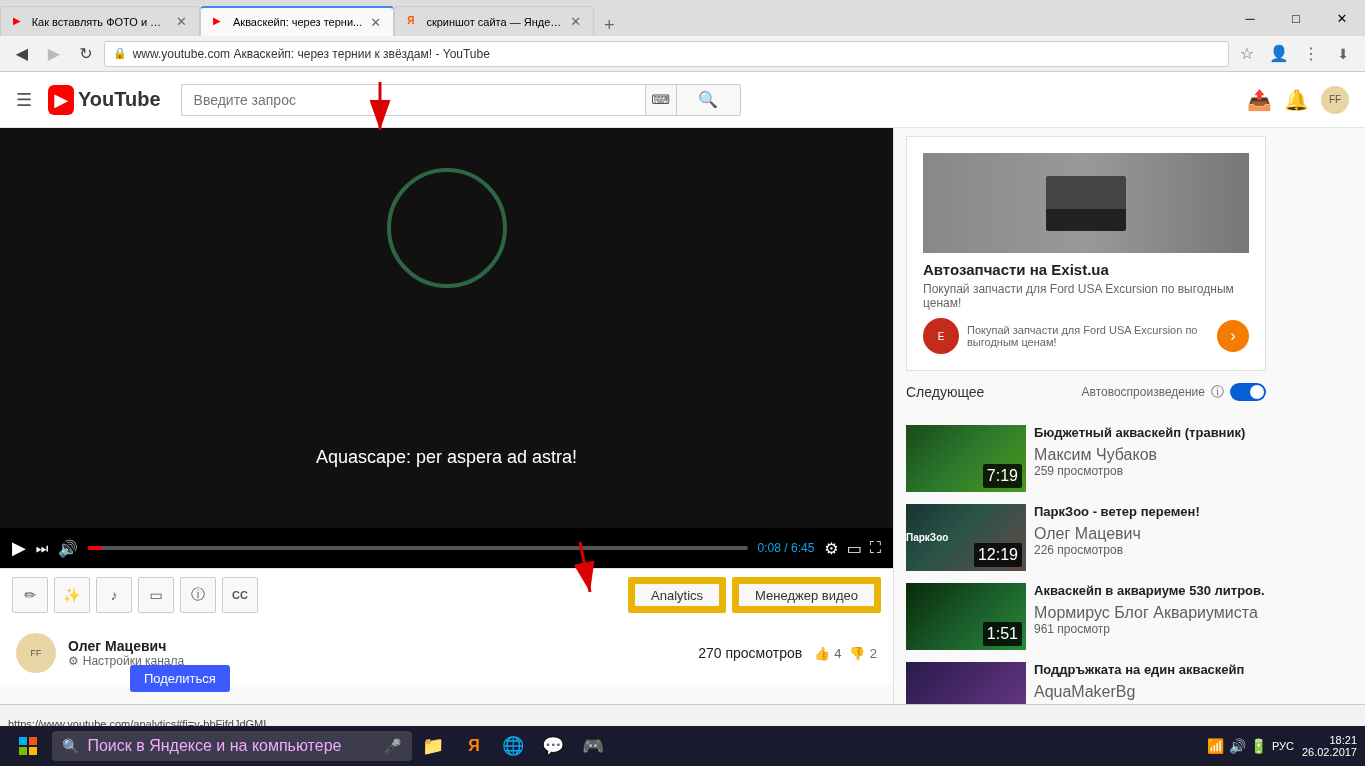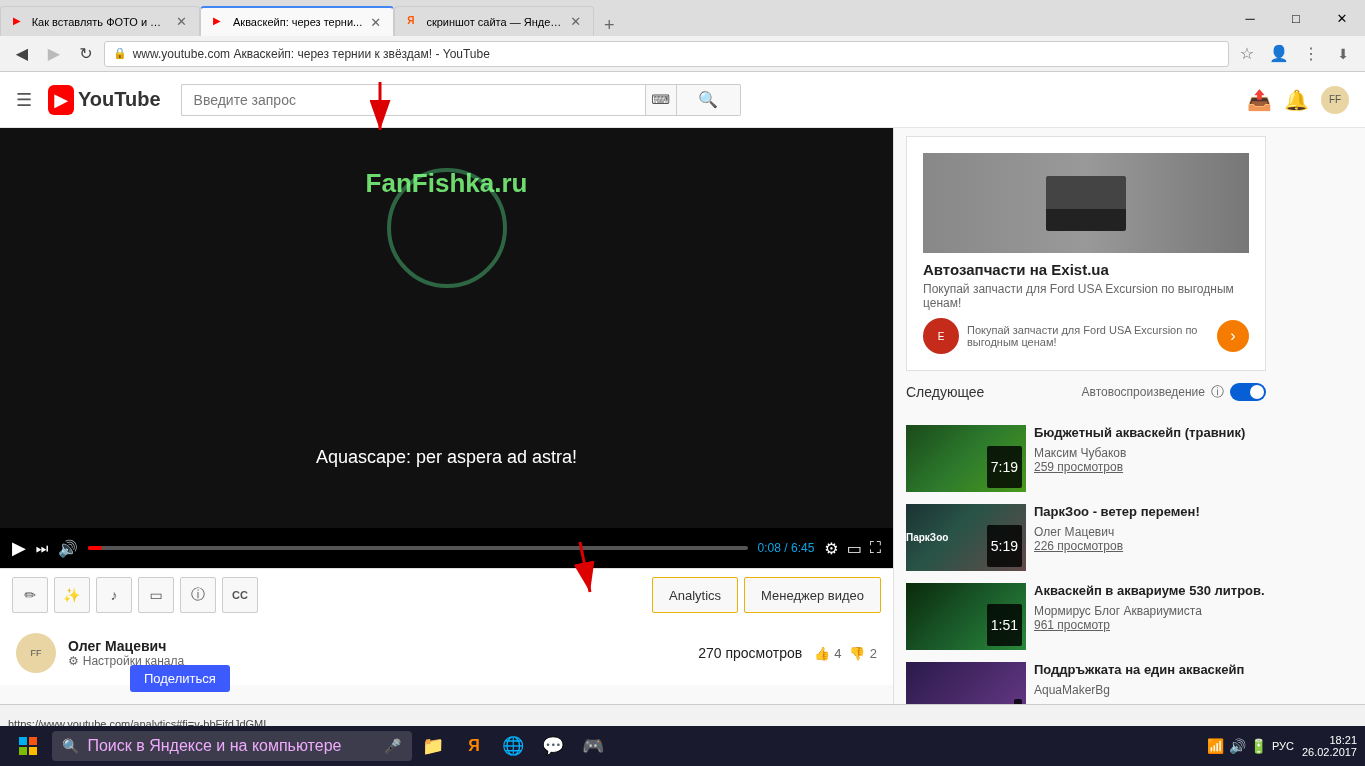--- a/index.html
+++ b/index.html
@@ -47,21 +47,21 @@
     .progress-bar { flex: 1; height: 4px; background: #555; border-radius: 2px; position: relative; }
     .progress-fill { height: 100%; background: #f00; border-radius: 2px; }
     .time-display { color: #0ea5e9; font-size: 12px; white-space: nowrap; }
     .ctrl-right { display: flex; align-items: center; gap: 8px; margin-left: auto; }
     .ctrl-icon { color: #fff; font-size: 16px; cursor: pointer; }
 
     
     .video-toolbar { background: #fff; display: flex; align-items: center; padding: 8px 12px; border-top: 1px solid #e0e0e0; gap: 6px; }
     .toolbar-btn { width: 36px; height: 36px; border: 1px solid #ccc; background: #f8f8f8; border-radius: 2px; display: flex; align-items: center; justify-content: center; cursor: pointer; font-size: 14px; color: #555; }
     .toolbar-spacer { flex: 1; }
-    .toolbar-action-btn { height: 36px; padding: 0 16px; border: 1px solid #eab308; background: #f8f8f8; border-radius: 2px; font-size: 13px; cursor: pointer; color: #333; }
+    .toolbar-action-btn { height: 36px; padding: 0 16px; border: 7px solid #eab308; background: #f8f8f8; border-radius: 2px; font-size: 13px; cursor: pointer; color: #333; }
 
     
     .video-info { padding: 12px 16px; background: #fff; }
     .video-title { font-size: 18px; font-weight: bold; color: #212121; margin-bottom: 8px; }
     .video-meta { display: flex; align-items: center; gap: 12px; }
     .channel-avatar { width: 40px; height: 40px; border-radius: 50%; background: #e8d5a3; display: flex; align-items: center; justify-content: center; overflow: hidden; flex-shrink: 0; }
     .channel-info { flex: 1; }
     .channel-name { font-size: 14px; font-weight: bold; color: #212121; }
     .channel-settings { display: flex; align-items: center; gap: 4px; font-size: 12px; color: #666; cursor: pointer; }
     .view-count { margin-left: auto; font-size: 14px; color: #212121; }
@@ -86,25 +86,25 @@
     .ad-btn { width: 32px; height: 32px; background: #f57c00; border-radius: 50%; display: flex; align-items: center; justify-content: center; color: #fff; font-size: 16px; }
 
     .next-section { display: flex; align-items: center; justify-content: space-between; margin-bottom: 24px; }
     .next-label { font-size: 14px; color: #333; }
     .autoplay-row { display: flex; align-items: center; gap: 6px; font-size: 12px; color: #666; }
     .toggle { width: 36px; height: 18px; background: #065fd4; border-radius: 9px; position: relative; cursor: pointer; }
     .toggle-knob { width: 14px; height: 14px; background: #fff; border-radius: 50%; position: absolute; top: 2px; right: 2px; }
 
     .video-card { display: flex; gap: 8px; margin-bottom: 12px; cursor: pointer; }
     .video-thumb { width: 120px; height: 67px; background: #333; flex-shrink: 0; position: relative; overflow: hidden; }
-    .thumb-duration { position: absolute; bottom: 4px; right: 4px; background: rgba(0,0,0,0.8); color: #fff; font-size: 14px; padding: 13px 4px; border-radius: 2px; }
+    .thumb-duration { position: absolute; bottom: 4px; right: 4px; background: rgba(0,0,0,0.8); color: #fff; font-size: 16px; padding: 3px 4px; border-radius: 2px; }
     .video-card-info { flex: 1; }
     .video-card-title { font-size: 13px; font-weight: bold; color: #212121; margin-bottom: 4px; line-height: 1.3; }
-    .video-card-channel { font-size: 12px; color: #606060; }
-    .video-card-views { font-size: 12px; color: #606060; text-decoration: underline; }
+    .video-card-channel { font-size: 16px; color: #606060; }
+    .video-card-views { font-size: 12px; color: #606060; }
 
     
     .taskbar { position: fixed; bottom: 0; left: 0; right: 0; height: 40px; background: #1a1a2e; display: flex; align-items: center; padding: 0 8px; gap: 4px; z-index: 1000; }
     .taskbar-start { width: 40px; height: 36px; display: flex; align-items: center; justify-content: center; cursor: pointer; }
     .taskbar-icon { width: 36px; height: 36px; display: flex; align-items: center; justify-content: center; cursor: pointer; border-radius: 4px; }
     .taskbar-search { flex: 1; max-width: 360px; height: 30px; background: rgba(255,255,255,0.15); border: none; border-radius: 4px; display: flex; align-items: center; padding: 0 10px; gap: 8px; cursor: pointer; }
     .taskbar-search-text { color: #f0abfc; font-size: 16px; }
     .taskbar-right { margin-left: auto; display: flex; align-items: center; gap: 8px; }
     .taskbar-clock { color: #fff; font-size: 11px; text-align: right; }
     .taskbar-sys { display: flex; align-items: center; gap: 4px; }
@@ -176,21 +176,20 @@
   </div>
 
   <div style="display:flex; height: calc(766px - 36px - 36px - 56px - 40px - 22px);">
 
     <div class="video-section" style="overflow-y:auto; flex:1;">
       
       <div class="video-player">
         <div class="video-bg">
 
           <div style="position:absolute; top:40px; left:50%; transform:translateX(-50%); width:120px; height:120px; border-radius:50%; border:4px solid #3a8a5a; opacity:0.7;"></div>
-          <div class="video-watermark">FanFishka.ru</div>
           <div class="video-subtitle">Aquascape: per aspera ad astra!</div>
         </div>
       </div>
 
       
       <div class="video-controls">
         <button class="ctrl-btn">▶</button>
         <button class="ctrl-btn" style="font-size:14px;">⏭</button>
         <button class="ctrl-btn" style="font-size:16px;">🔊</button>
         <div class="progress-bar">
@@ -287,21 +286,21 @@
           <div class="video-card-title">Бюджетный акваскейп (травник)</div>
           <div class="video-card-channel">Максим Чубаков</div>
           <div class="video-card-views">259 просмотров</div>
         </div>
       </div>
 
       <div class="video-card">
         <div class="video-thumb" style="background: linear-gradient(135deg, #1a3a2a 0%, #2a6a3a 40%, #8a3a1a 100%); position:relative; display:flex; align-items:center; justify-content:flex-start;">
           <div style="position:absolute; inset:0; background:linear-gradient(135deg, #1a2a3a, #3a5a7a); opacity:0.5;"></div>
           <div style="font-size:10px; color:#fff; z-index:1; text-align:center; font-weight:bold;">ПаркЗоо</div>
-          <span class="thumb-duration">5:19</span>
+          <span class="thumb-duration">12:19</span>
         </div>
         <div class="video-card-info">
           <div class="video-card-title">ПаркЗоо - ветер перемен!</div>
           <div class="video-card-channel">Олег Мацевич</div>
           <div class="video-card-views">226 просмотров</div>
         </div>
       </div>
 
       <div class="video-card">
         <div class="video-thumb" style="background:linear-gradient(135deg,#0a2a0a,#1a5a2a,#2a8a3a); position:relative;">

